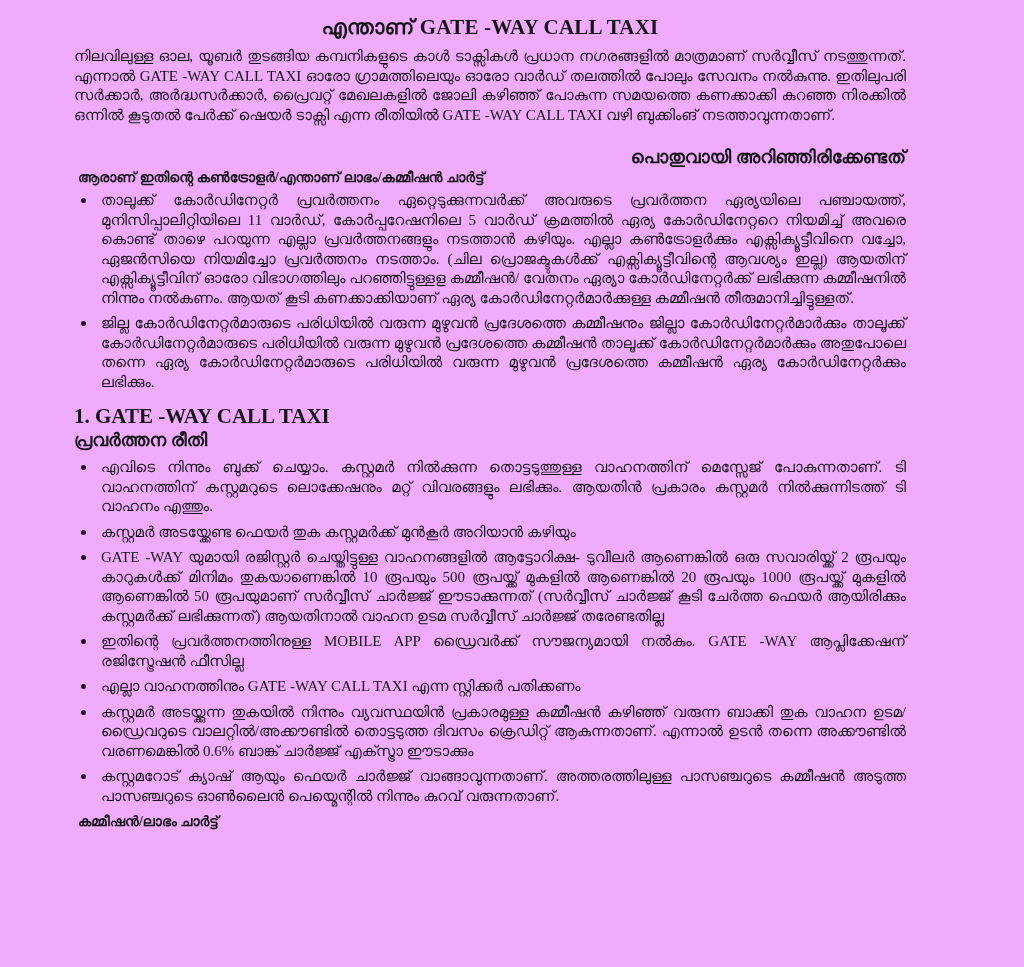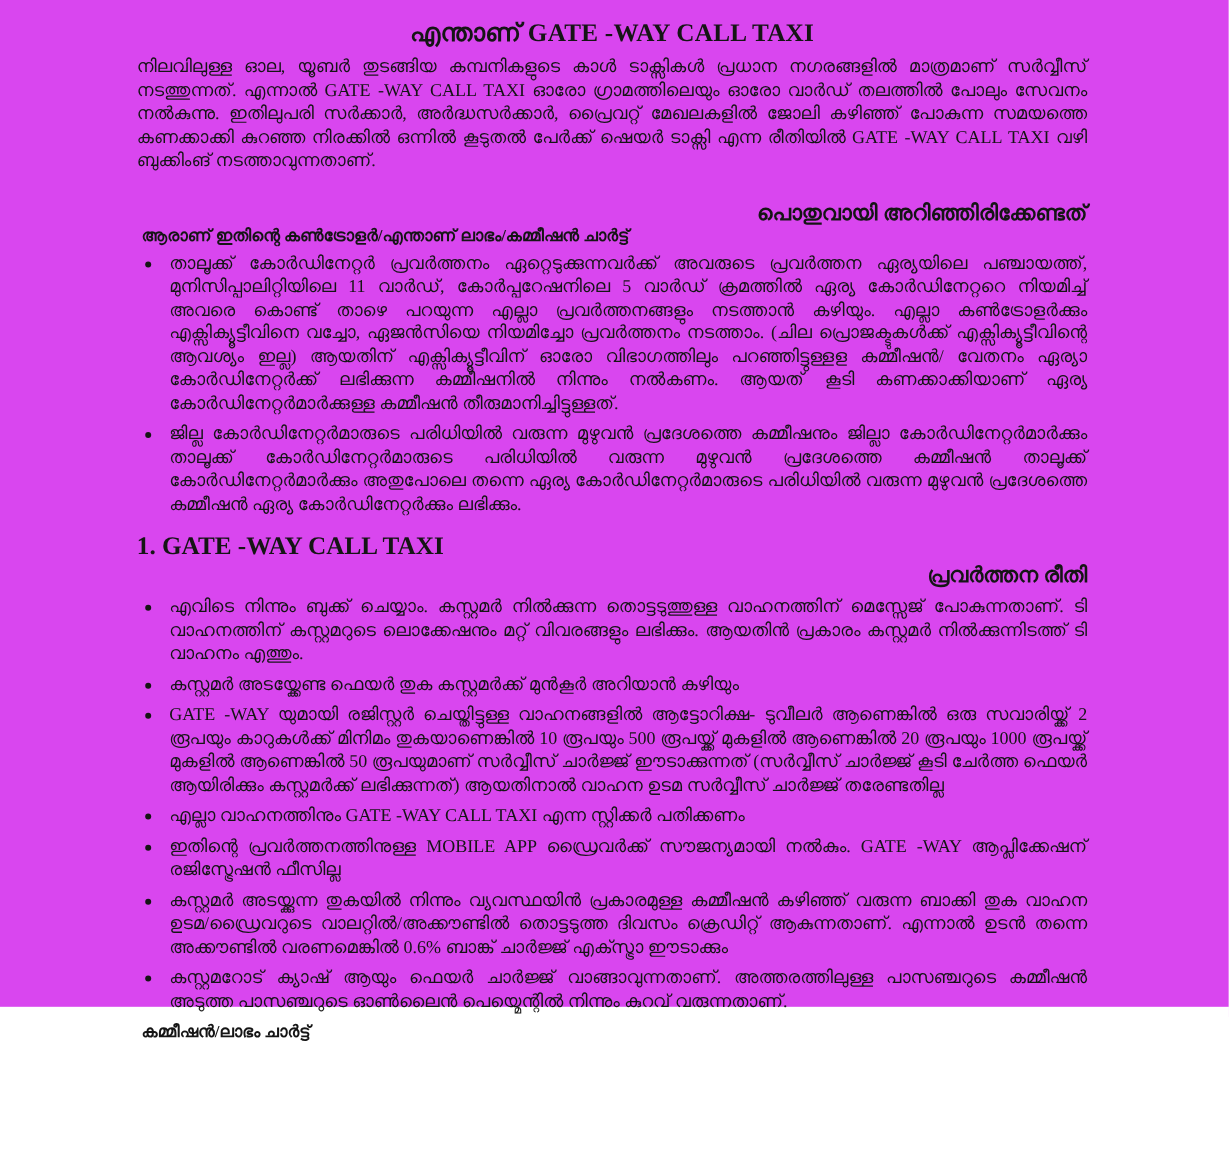--- a/index.html
+++ b/index.html
@@ -10,23 +10,23 @@
   body {
     width: 1024px;
     height: 967px;
     overflow: hidden;
     color: #151515;
     font-family: "Liberation Serif", "DejaVu Serif", serif;
   }
   .page {
     box-sizing: border-box;
     width: 1024px;
-    height: 839px;
-    padding: 15px 118px 0 114px;
-    background: #d946ef;
+    height: 967px;
+    padding: 15px 118px 0 74px;
+    background: #f0abfc;
   }
   .doc-title {
     margin: 0 0 7px 0;
     font-size: 21px;
     font-weight: bold;
     text-align: center;
     letter-spacing: 0.2px;
   }
   .intro {
     margin: 0 0 22px 0;
@@ -49,21 +49,21 @@
   .h-left {
     margin: 2px 0 5px 4px;
     font-size: 14px;
     font-weight: bold;
     text-align: left;
   }
   .h-sub {
     margin: 1px 0 7px 0;
     font-size: 18px;
     font-weight: bold;
-    text-align: right;
+    text-align: left;
   }
   ul.bullets {
     list-style: none;
     margin: 0 0 8px 0;
     padding: 0;
   }
   ul.bullets li {
     position: relative;
     padding-left: 27px;
     margin: 0 0 6px 0;
@@ -115,25 +115,25 @@
     <li>
       <span class="dot"></span>
       <span>കസ്റ്റമർ അടയ്ക്കേണ്ട ഫെയർ തുക കസ്റ്റമർക്ക് മുൻകൂർ അറിയാൻ കഴിയും</span>
     </li>
     <li>
       <span class="dot"></span>
       <span>GATE -WAY യുമായി രജിസ്റ്റർ ചെയ്തിട്ടുള്ള വാഹനങ്ങളിൽ ആട്ടോറിക്ഷ- ടുവീലർ ആണെങ്കിൽ ഒരു സവാരിയ്ക്ക് 2 രൂപയും കാറുകൾക്ക് മിനിമം തുകയാണെങ്കിൽ 10 രൂപയും 500 രൂപയ്ക്ക് മുകളിൽ ആണെങ്കിൽ 20 രൂപയും 1000 രൂപയ്ക്ക് മുകളിൽ ആണെങ്കിൽ 50 രൂപയുമാണ് സർവ്വീസ് ചാർജ്ജ് ഈടാക്കുന്നത് (സർവ്വീസ് ചാർജ്ജ് കൂടി ചേർത്ത ഫെയർ ആയിരിക്കും കസ്റ്റമർക്ക് ലഭിക്കുന്നത്) ആയതിനാൽ വാഹന ഉടമ സർവ്വീസ് ചാർജ്ജ് തരേണ്ടതില്ല</span>
     </li>
     <li>
       <span class="dot"></span>
-      <span>എല്ലാ വാഹനത്തിനും GATE -WAY CALL TAXI എന്ന സ്റ്റിക്കർ പതിക്കണം</span>
+      <span>ഇതിന്റെ പ്രവർത്തനത്തിനുള്ള MOBILE APP ഡ്രൈവർക്ക് സൗജന്യമായി നൽകും. GATE -WAY ആപ്ലിക്കേഷന് രജിസ്ട്രേഷൻ ഫീസില്ല</span>
     </li>
     <li>
       <span class="dot"></span>
-      <span>ഇതിന്റെ പ്രവർത്തനത്തിനുള്ള MOBILE APP ഡ്രൈവർക്ക് സൗജന്യമായി നൽകും. GATE -WAY ആപ്ലിക്കേഷന് രജിസ്ട്രേഷൻ ഫീസില്ല</span>
+      <span>എല്ലാ വാഹനത്തിനും GATE -WAY CALL TAXI എന്ന സ്റ്റിക്കർ പതിക്കണം</span>
     </li>
     <li>
       <span class="dot"></span>
       <span>കസ്റ്റമർ അടയ്ക്കുന്ന തുകയിൽ നിന്നും വ്യവസ്ഥയിൻ പ്രകാരമുള്ള കമ്മീഷൻ കഴിഞ്ഞ് വരുന്ന ബാക്കി തുക വാഹന ഉടമ/ഡ്രൈവറുടെ വാലറ്റിൽ/അക്കൗണ്ടിൽ തൊട്ടടുത്ത ദിവസം ക്രെഡിറ്റ് ആകുന്നതാണ്. എന്നാൽ ഉടൻ തന്നെ അക്കൗണ്ടിൽ വരണമെങ്കിൽ 0.6% ബാങ്ക് ചാർജ്ജ് എക്സ്ട്രാ ഈടാക്കും</span>
     </li>
     <li>
       <span class="dot"></span>
       <span>കസ്റ്റമറോട് ക്യാഷ് ആയും ഫെയർ ചാർജ്ജ് വാങ്ങാവുന്നതാണ്. അത്തരത്തിലുള്ള പാസഞ്ചറുടെ കമ്മീഷൻ അടുത്ത പാസഞ്ചറുടെ ഓൺലൈൻ പെയ്മെന്റിൽ നിന്നും കുറവ് വരുന്നതാണ്.</span>
     </li>
   </ul>

